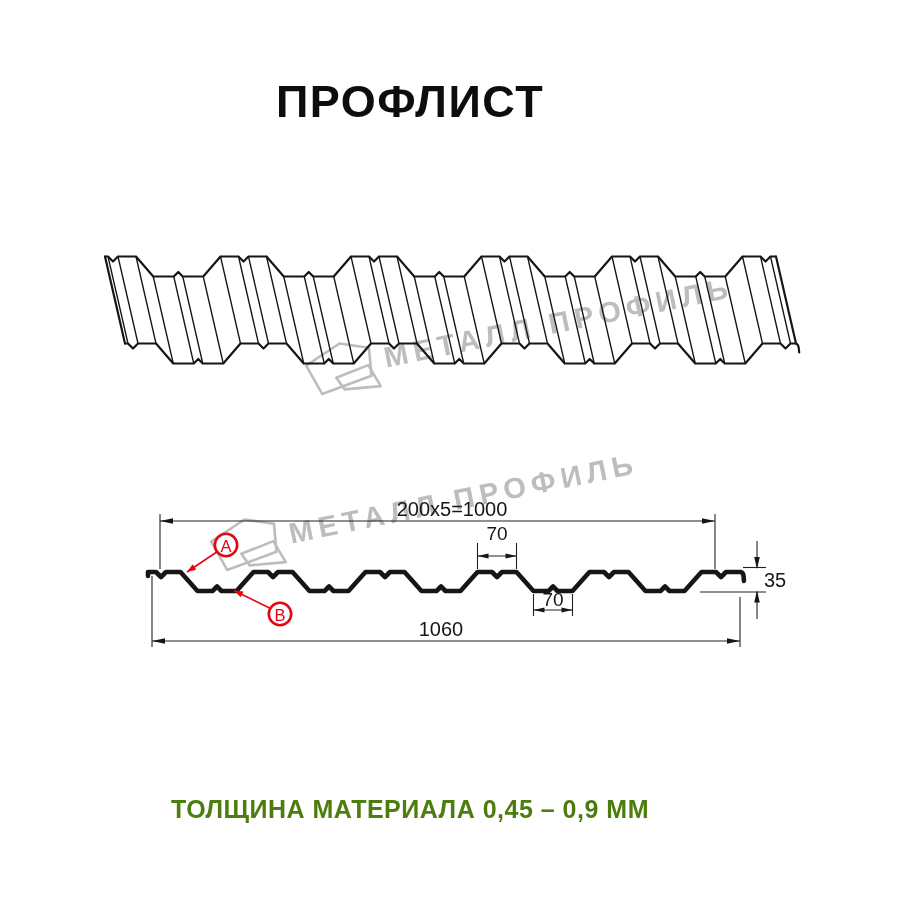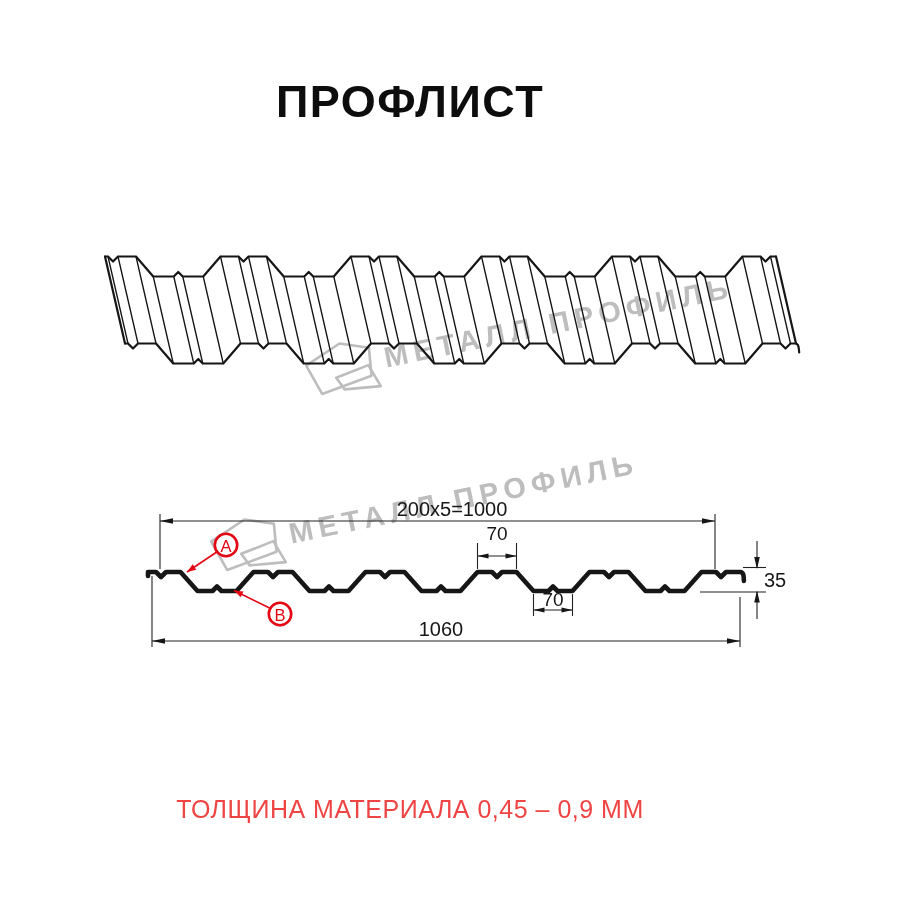--- a/index.html
+++ b/index.html
@@ -3,21 +3,21 @@
 <meta charset="utf-8">
 <style>
   html,body{margin:0;padding:0;background:#fff;}
   #stage{position:relative;width:820px;height:900px;background:#ffffff;overflow:hidden;
          font-family:"Liberation Sans", sans-serif;}
   .title{position:absolute;left:0;right:0;top:76px;text-align:center;
          font-size:45px;font-weight:700;letter-spacing:1.5px;color:#0d0d0d;}
   .subtitle{position:absolute;left:0;right:0;top:126px;text-align:center;
          font-size:22px;font-weight:600;letter-spacing:2.5px;color:#111;}
   .footer{position:absolute;left:0;right:0;top:795px;text-align:center;
-         font-size:25px;font-weight:400;letter-spacing:0.5px;color:#ef4444;}
+         font-size:25px;font-weight:700;letter-spacing:0.5px;color:#4d7c0f;}
   svg{position:absolute;left:0;top:0;}
   text.dim{font-family:"Liberation Sans",sans-serif;fill:#161616;}
   text.wm{font-family:"Liberation Sans",sans-serif;font-weight:700;}
   text.redletter{font-family:"Liberation Sans",sans-serif;}
 </style>
 </head>
 <body>
 
 <div id="stage">
 

